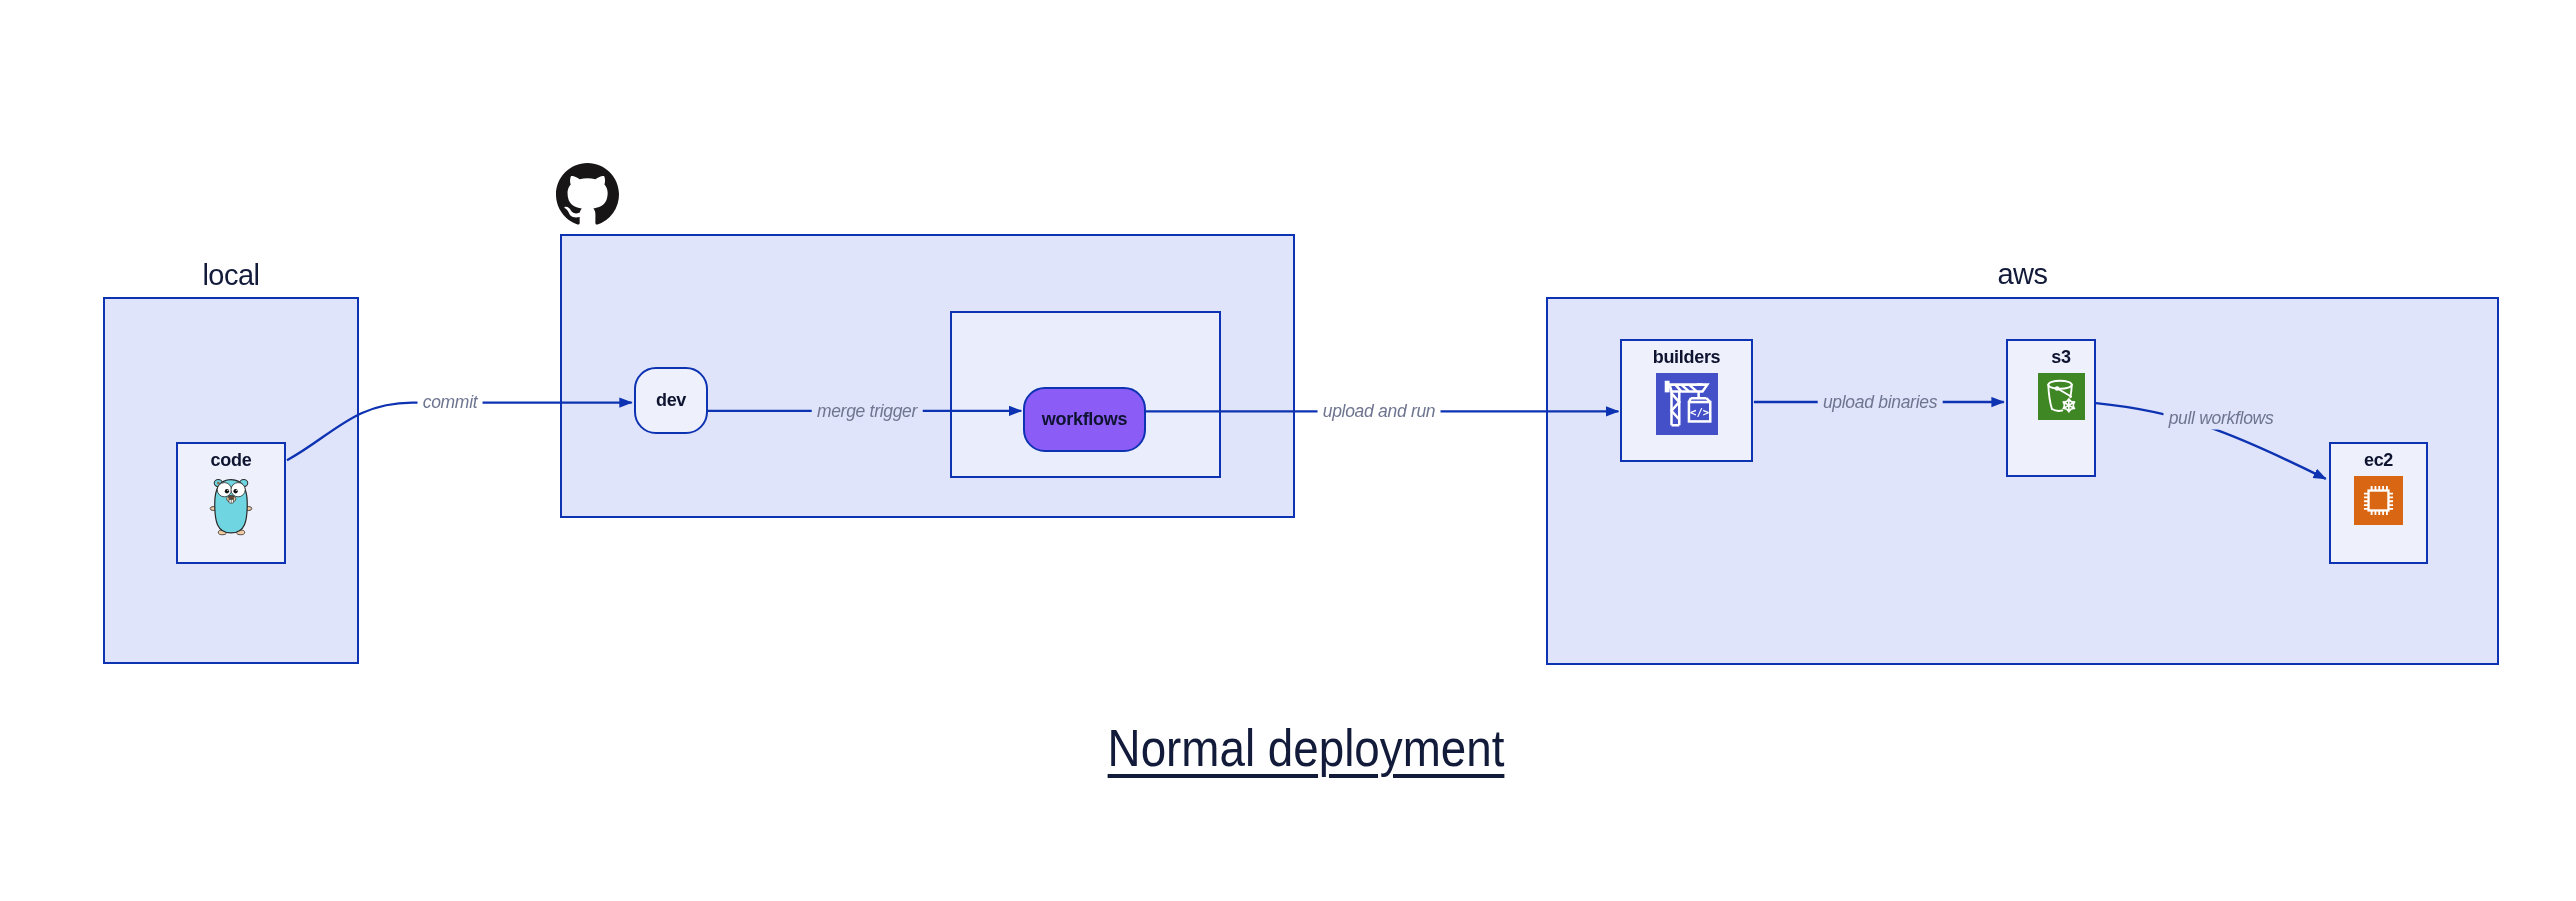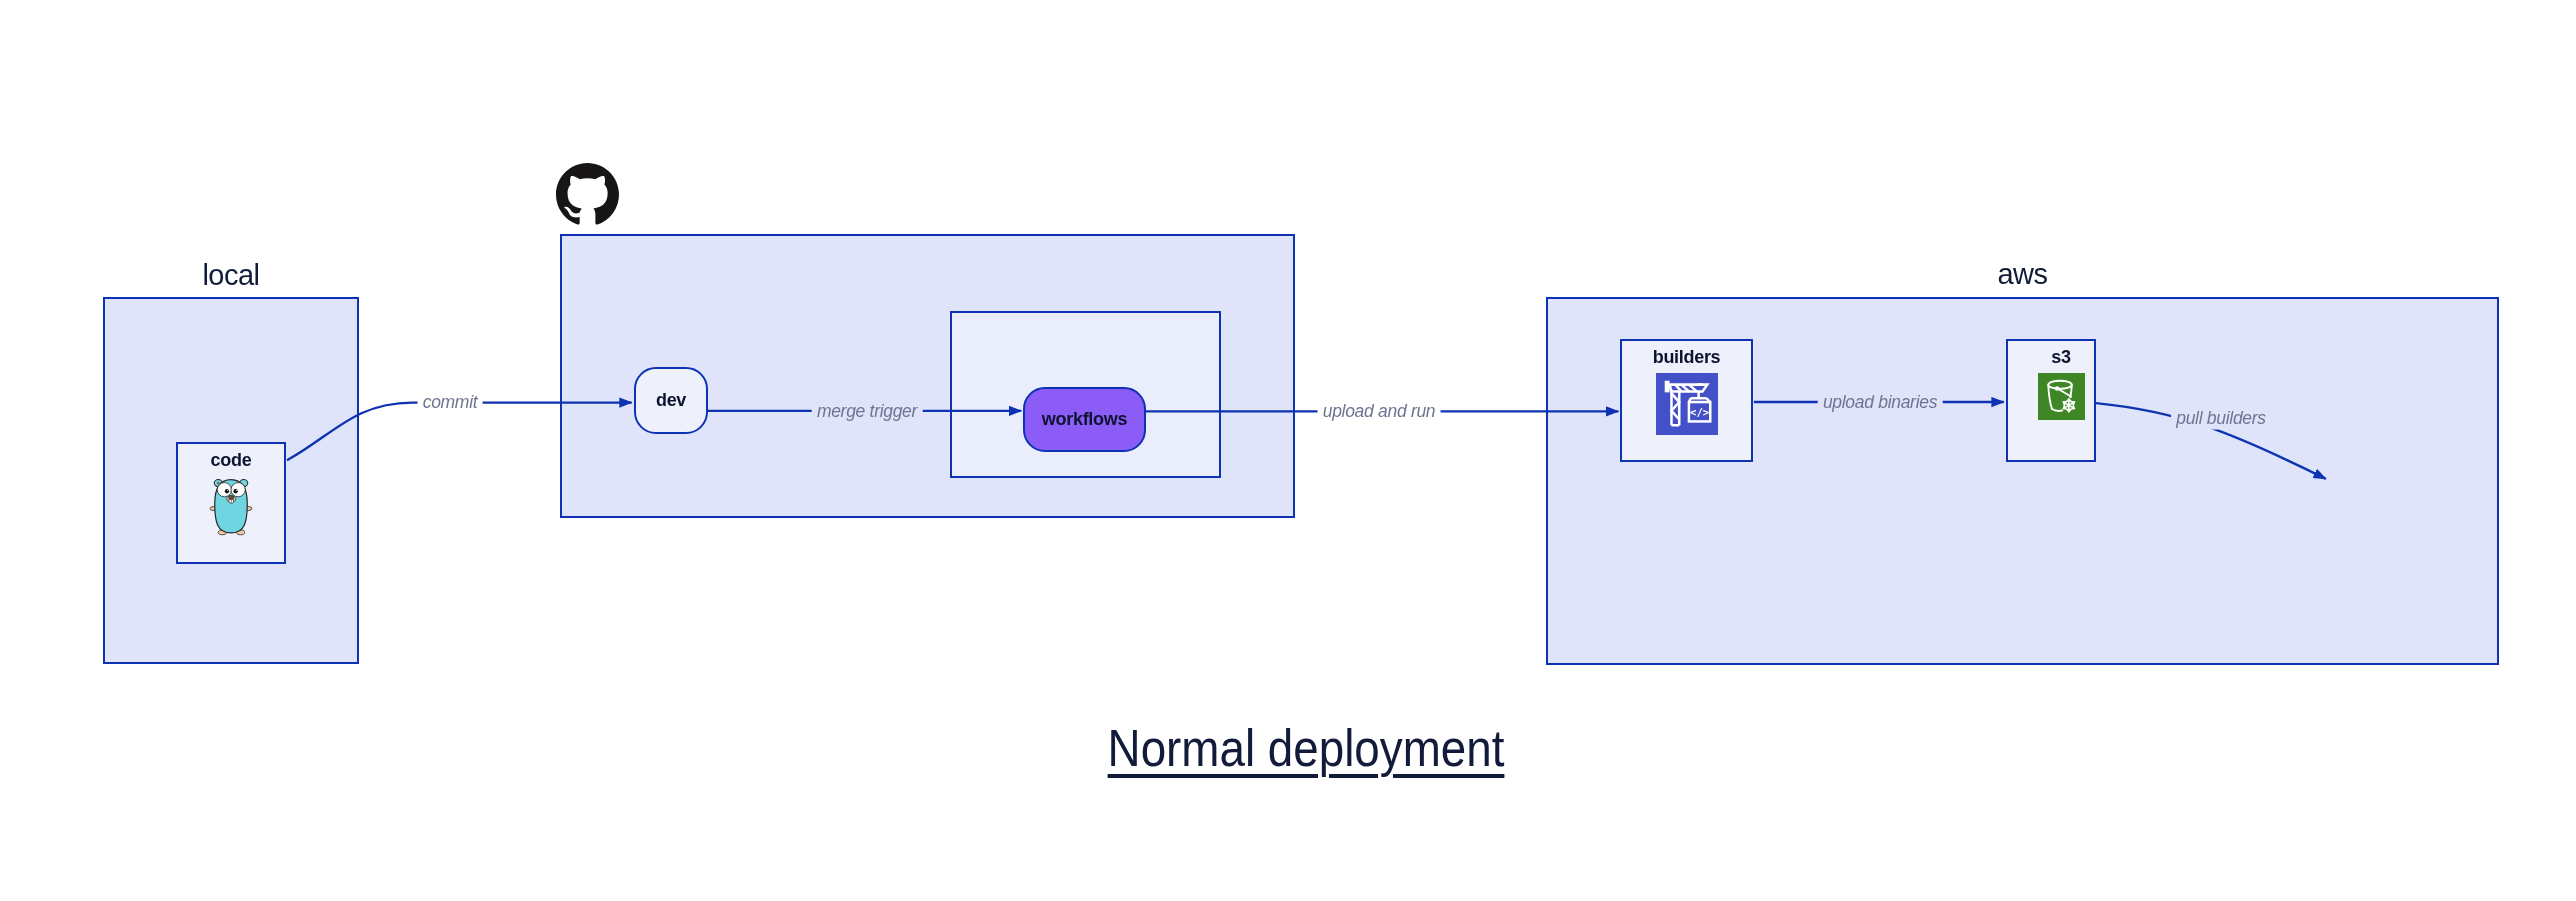--- a/index.html
+++ b/index.html
@@ -109,21 +109,21 @@
           <path d="M16 19 V54 M24 19 V54 M16 54 H24"></path>
           <path d="M16 21 L24 30 L16 39 L24 48"></path>
           <path d="M44 19 V26 M36 26 H52 M36 26 L34 30 M52 26 L56 30"></path>
           <rect x="34" y="30" width="22" height="20"></rect>
         </g>
         <text x="45" y="44" fill="#ffffff" font-size="11" font-weight="bold" font-family="DejaVu Sans Mono, monospace" text-anchor="middle">&lt;/&gt;</text>
       </svg>
     </div>
   </div>
 
-  <div class="box leaf-fill node" style="left:2006px;top:339px;width:90px;height:123px;padding-left:20px;">
+  <div class="box leaf-fill node" style="left:2006px;top:339px;width:90px;height:138px;padding-left:20px;">
     <div class="node-label">s3</div>
     <div class="node-icon">
       <svg width="47" height="47" viewBox="0 0 64 64">
         <rect x="0" y="0" width="64" height="64" fill="#3f8624"></rect>
         <g stroke="#ffffff" stroke-width="2.6" fill="none" stroke-linecap="round">
           <ellipse cx="30" cy="16" rx="16" ry="5.5"></ellipse>
           <path d="M14 16 C14.5 26 16 40 19 49"></path>
           <path d="M46 16 C45.8 22 45 28 44 33"></path>
           <path d="M19 49 C23 51.5 29 52 33 51"></path>
           <circle cx="26" cy="21" r="1.8" fill="#ffffff"></circle>
@@ -131,38 +131,53 @@
         </g>
         <g stroke="#ffffff" stroke-width="2.2" fill="none" stroke-linecap="round" transform="translate(42,44)">
           <path d="M0 -9 V9 M-2.6 -5.5 L0 -8.5 L2.6 -5.5 M-2.6 5.5 L0 8.5 L2.6 5.5"></path>
           <path transform="rotate(60)" d="M0 -9 V9 M-2.6 -5.5 L0 -8.5 L2.6 -5.5 M-2.6 5.5 L0 8.5 L2.6 5.5"></path>
           <path transform="rotate(120)" d="M0 -9 V9 M-2.6 -5.5 L0 -8.5 L2.6 -5.5 M-2.6 5.5 L0 8.5 L2.6 5.5"></path>
         </g>
       </svg>
     </div>
   </div>
 
+  <div class="box leaf-fill node" style="left:2329px;top:442px;width:99px;height:122px;">
+    <div class="node-label">ec2</div>
+    <div class="node-icon">
+      <svg width="49" height="49" viewBox="0 0 64 64">
+        <rect x="0" y="0" width="64" height="64" fill="#d86613"></rect>
+        <rect x="19" y="19" width="26" height="26" fill="none" stroke="#ffffff" stroke-width="3"></rect>
+        <g stroke="#ffffff" stroke-width="2.4">
+          <path d="M23 13 V19 M28 13 V19 M33 13 V19 M38 13 V19 M43 13 V19"></path>
+          <path d="M23 45 V51 M28 45 V51 M33 45 V51 M38 45 V51 M43 45 V51"></path>
+          <path d="M13 23 H19 M13 28 H19 M13 33 H19 M13 38 H19 M13 43 H19"></path>
+          <path d="M45 23 H51 M45 28 H51 M45 33 H51 M45 38 H51 M45 43 H51"></path>
+        </g>
+      </svg>
+    </div>
+  </div>
 
   <svg id="edges" width="2604" height="902" viewBox="0 0 5054 1750">
     <defs>
       <marker id="arrow" markerUnits="userSpaceOnUse" markerWidth="26" markerHeight="22" refX="24" refY="10" orient="auto">
         <path d="M0 0 L26 10 L0 20 Z" fill="#0d32b2"></path>
       </marker>
     </defs>
     <g stroke="#0d32b2" stroke-width="4.6" fill="none">
       <path d="M557 893 C645 845 688 781 800 781 H1226" marker-end="url(#arrow)"></path>
       <path d="M1374 797 H1982" marker-end="url(#arrow)"></path>
       <path d="M2224 798 H3141" marker-end="url(#arrow)"></path>
       <path d="M3404 780 H3889" marker-end="url(#arrow)"></path>
       <path d="M4068 782 C4230 798 4330 838 4514 929" marker-end="url(#arrow)"></path>
     </g>
   </svg>
 
   <div class="edge-label bg-white" style="left:450px;top:402px;">commit</div>
   <div class="edge-label bg-blue" style="left:867px;top:411px;">merge trigger</div>
   <div class="edge-label bg-white" style="left:1379px;top:411px;">upload and run</div>
   <div class="edge-label bg-blue" style="left:1880px;top:402px;">upload binaries</div>
-  <div class="edge-label bg-blue" style="left:2221px;top:418px;">pull builders</div>
+  <div class="edge-label bg-blue" style="left:2221px;top:418px;">pull workflows</div>
 
   <div class="title">Normal deployment</div>
 
 </div>
 
 
 </body></html>

